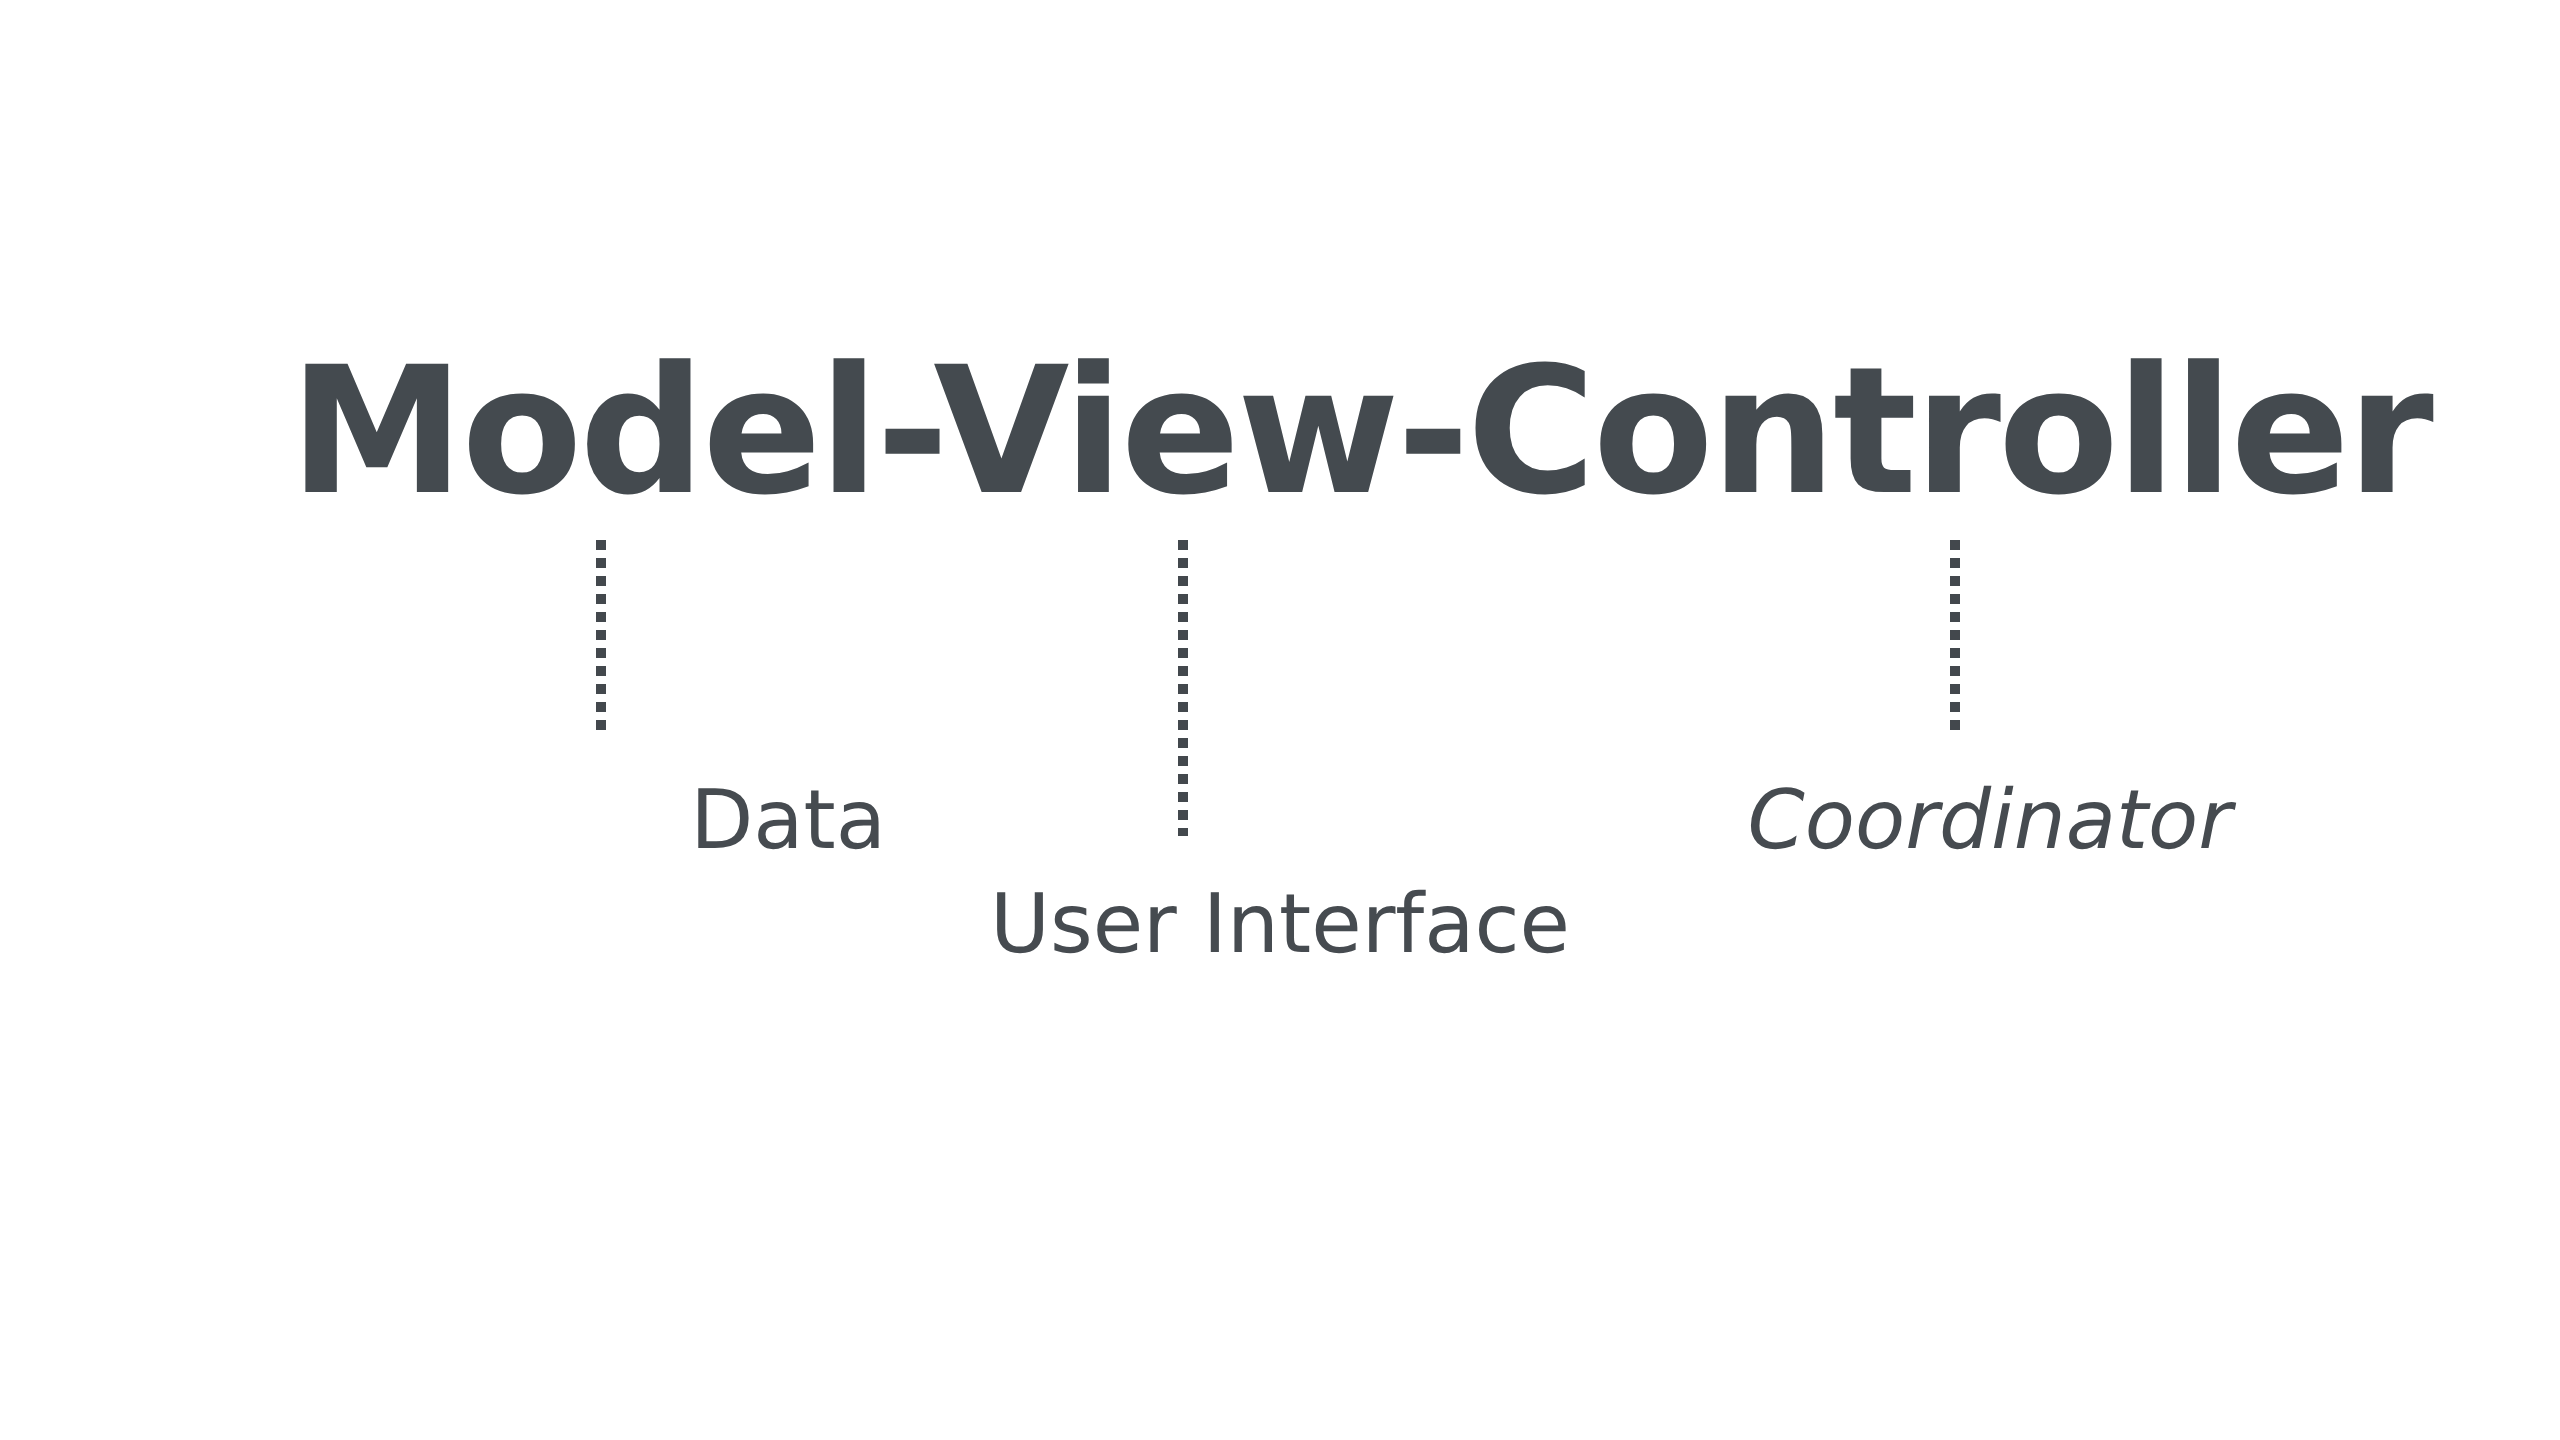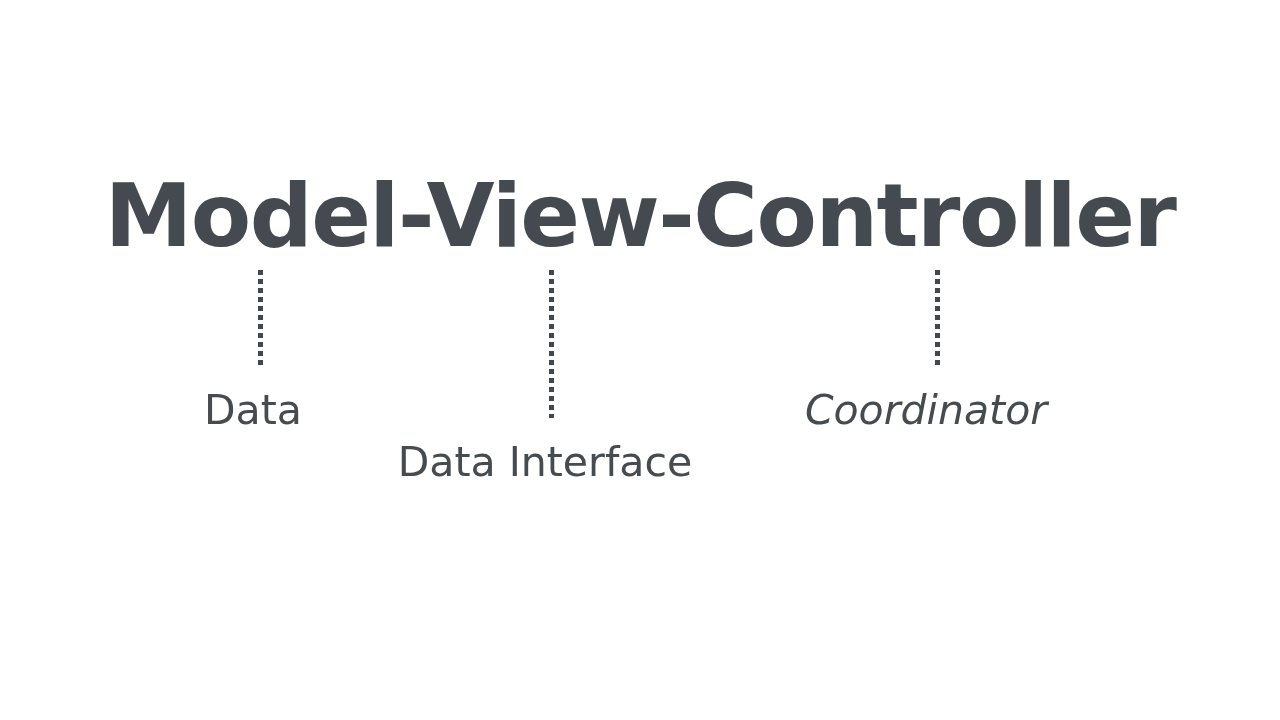--- a/index.html
+++ b/index.html
@@ -12,20 +12,21 @@
     background: #ffffff;
     font-family: "DejaVu Sans", sans-serif;
     overflow: hidden;
   }
 
   #slide {
     position: relative;
     width: 1172px;
     height: 720px;
     background: #ffffff;
+    margin-left: 40px;
   }
 
   
   #title {
     position: absolute;
     left: 0;
     top: 168px;
     width: 1280px;
     text-align: center;
     font-family: "DejaVu Sans", sans-serif;
@@ -68,21 +69,21 @@
 
   
   .label {
     position: absolute;
     font-family: "DejaVu Sans", sans-serif;
     font-weight: normal;
     font-size: 41px;
     line-height: 48px;
     color: #464b50;
     white-space: nowrap;
-    text-align: center;
+    text-align: right;
   }
   #label-data {
     left: 103px;
     top: 386px;
     width: 300px;
   }
   #label-user-interface {
     left: 345px;
     top: 438px;
     width: 400px;
@@ -102,17 +103,17 @@
   <div id="title">Model-View-Controller</div>
 
   <div class="connector" id="connector-model"></div>
 
   <div class="connector" id="connector-view"></div>
 
   <div class="connector" id="connector-controller"></div>
 
   <div class="label" id="label-data">Data</div>
 
-  <div class="label" id="label-user-interface">Data Interface</div>
+  <div class="label" id="label-user-interface">User Interface</div>
 
   <div class="label" id="label-coordinator">Coordinator</div>
 
 </div>
 
 </body></html>

